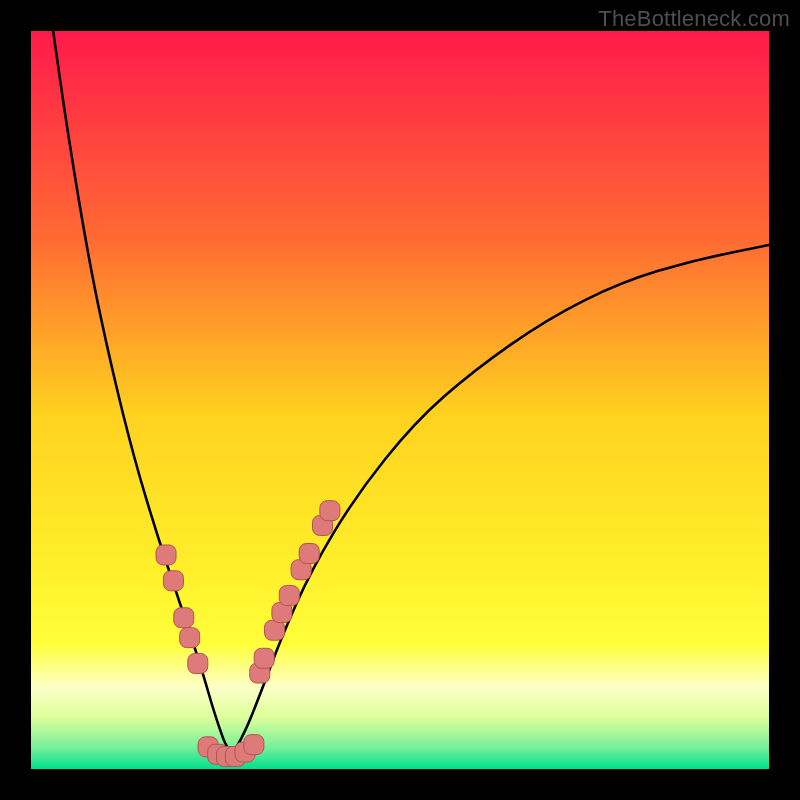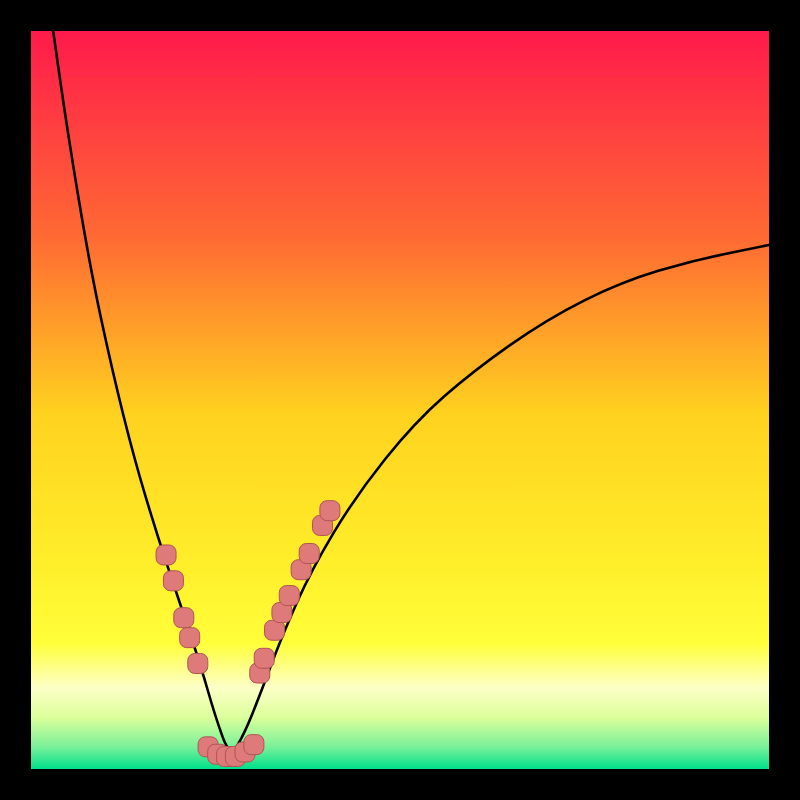--- a/index.html
+++ b/index.html
@@ -77,13 +77,14 @@
           <rect x="233.54" y="589.26" width="20.00" height="20.00" rx="7" ry="7" fill="#de7a7a" stroke="#b05454" stroke-width="1"></rect>
           <rect x="240.92" y="571.54" width="20.00" height="20.00" rx="7" ry="7" fill="#de7a7a" stroke="#b05454" stroke-width="1"></rect>
           <rect x="248.30" y="554.57" width="20.00" height="20.00" rx="7" ry="7" fill="#de7a7a" stroke="#b05454" stroke-width="1"></rect>
           <rect x="260.11" y="528.74" width="20.00" height="20.00" rx="7" ry="7" fill="#de7a7a" stroke="#b05454" stroke-width="1"></rect>
           <rect x="268.23" y="512.50" width="20.00" height="20.00" rx="7" ry="7" fill="#de7a7a" stroke="#b05454" stroke-width="1"></rect>
           <rect x="281.51" y="484.46" width="20.00" height="20.00" rx="7" ry="7" fill="#de7a7a" stroke="#b05454" stroke-width="1"></rect>
           <rect x="288.89" y="469.70" width="20.00" height="20.00" rx="7" ry="7" fill="#de7a7a" stroke="#b05454" stroke-width="1"></rect>
         </g>
     </svg>
   </div>
+  <div class="watermark">TheBottleneck.com</div>
 </div>
 
 </body></html>

